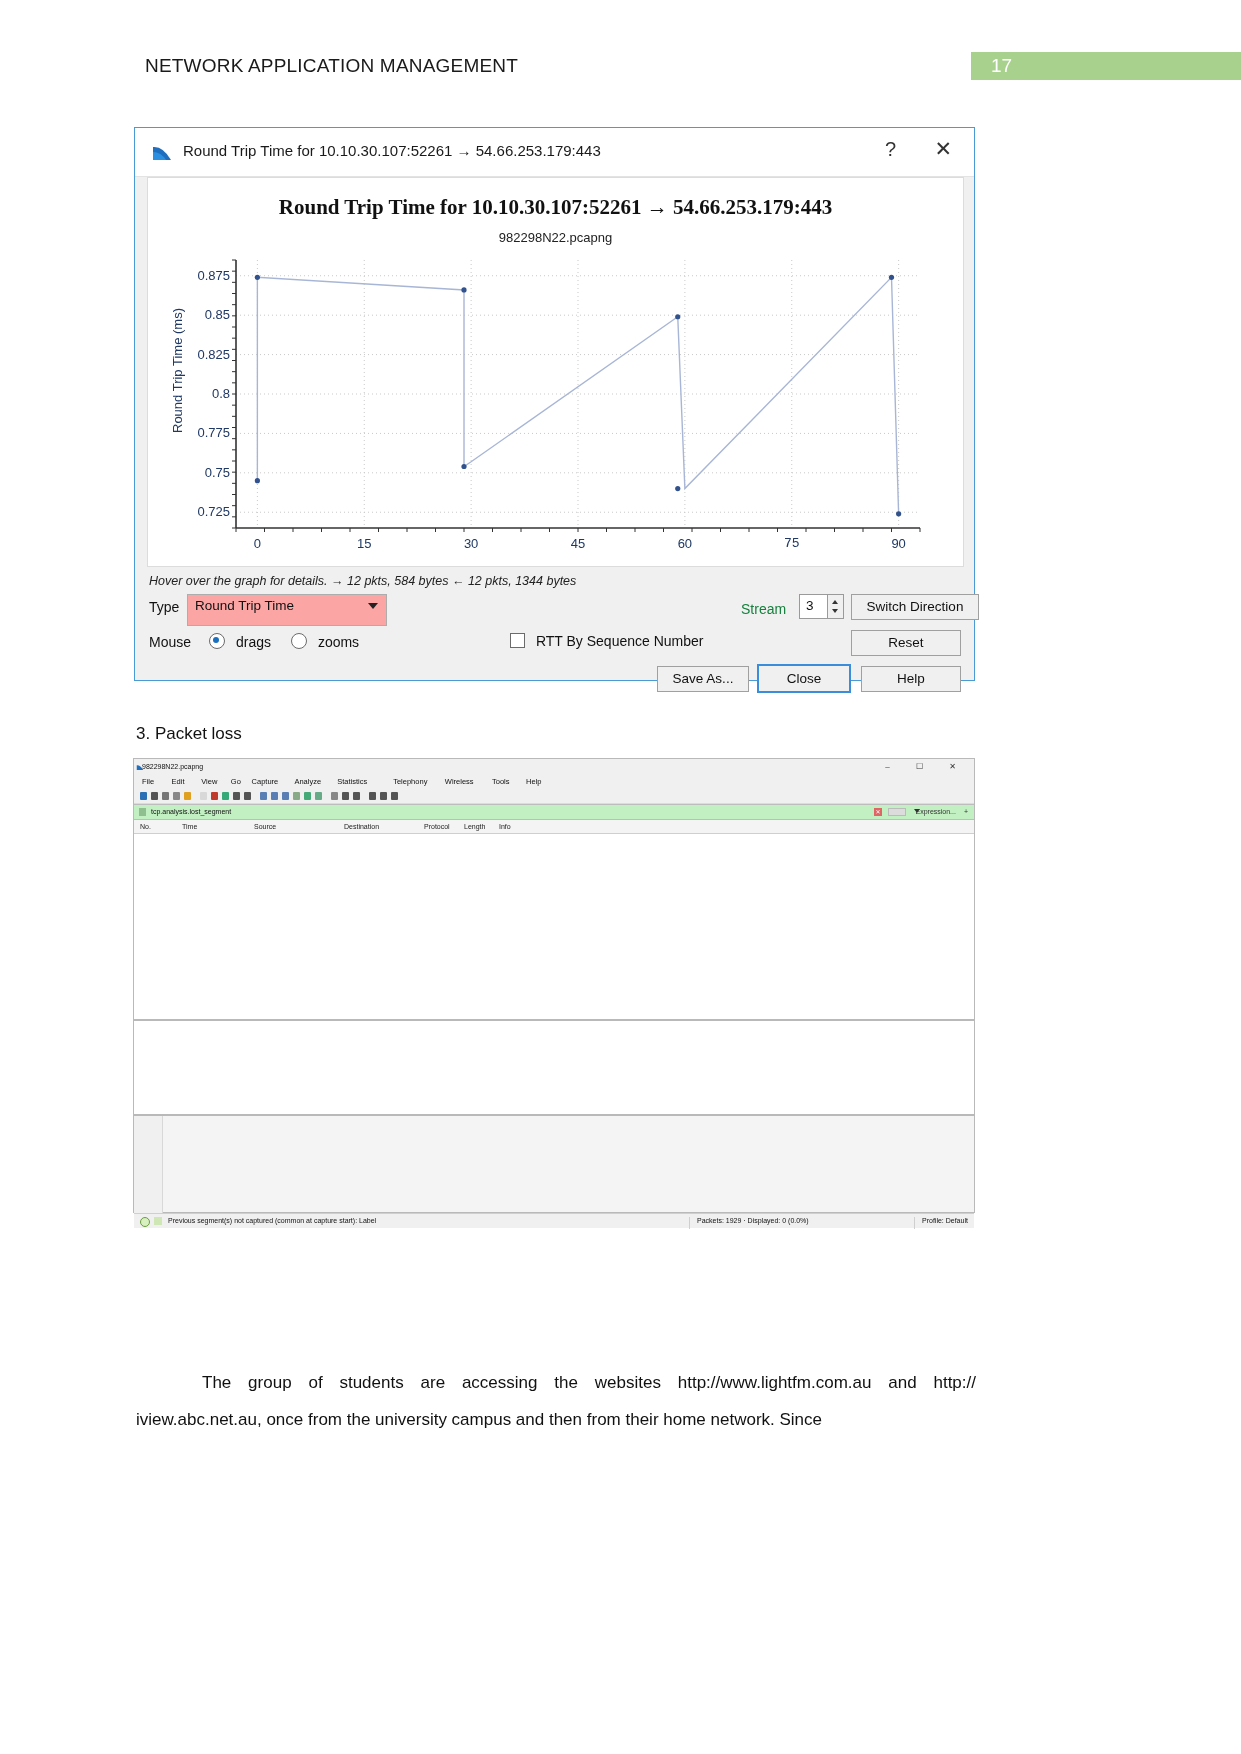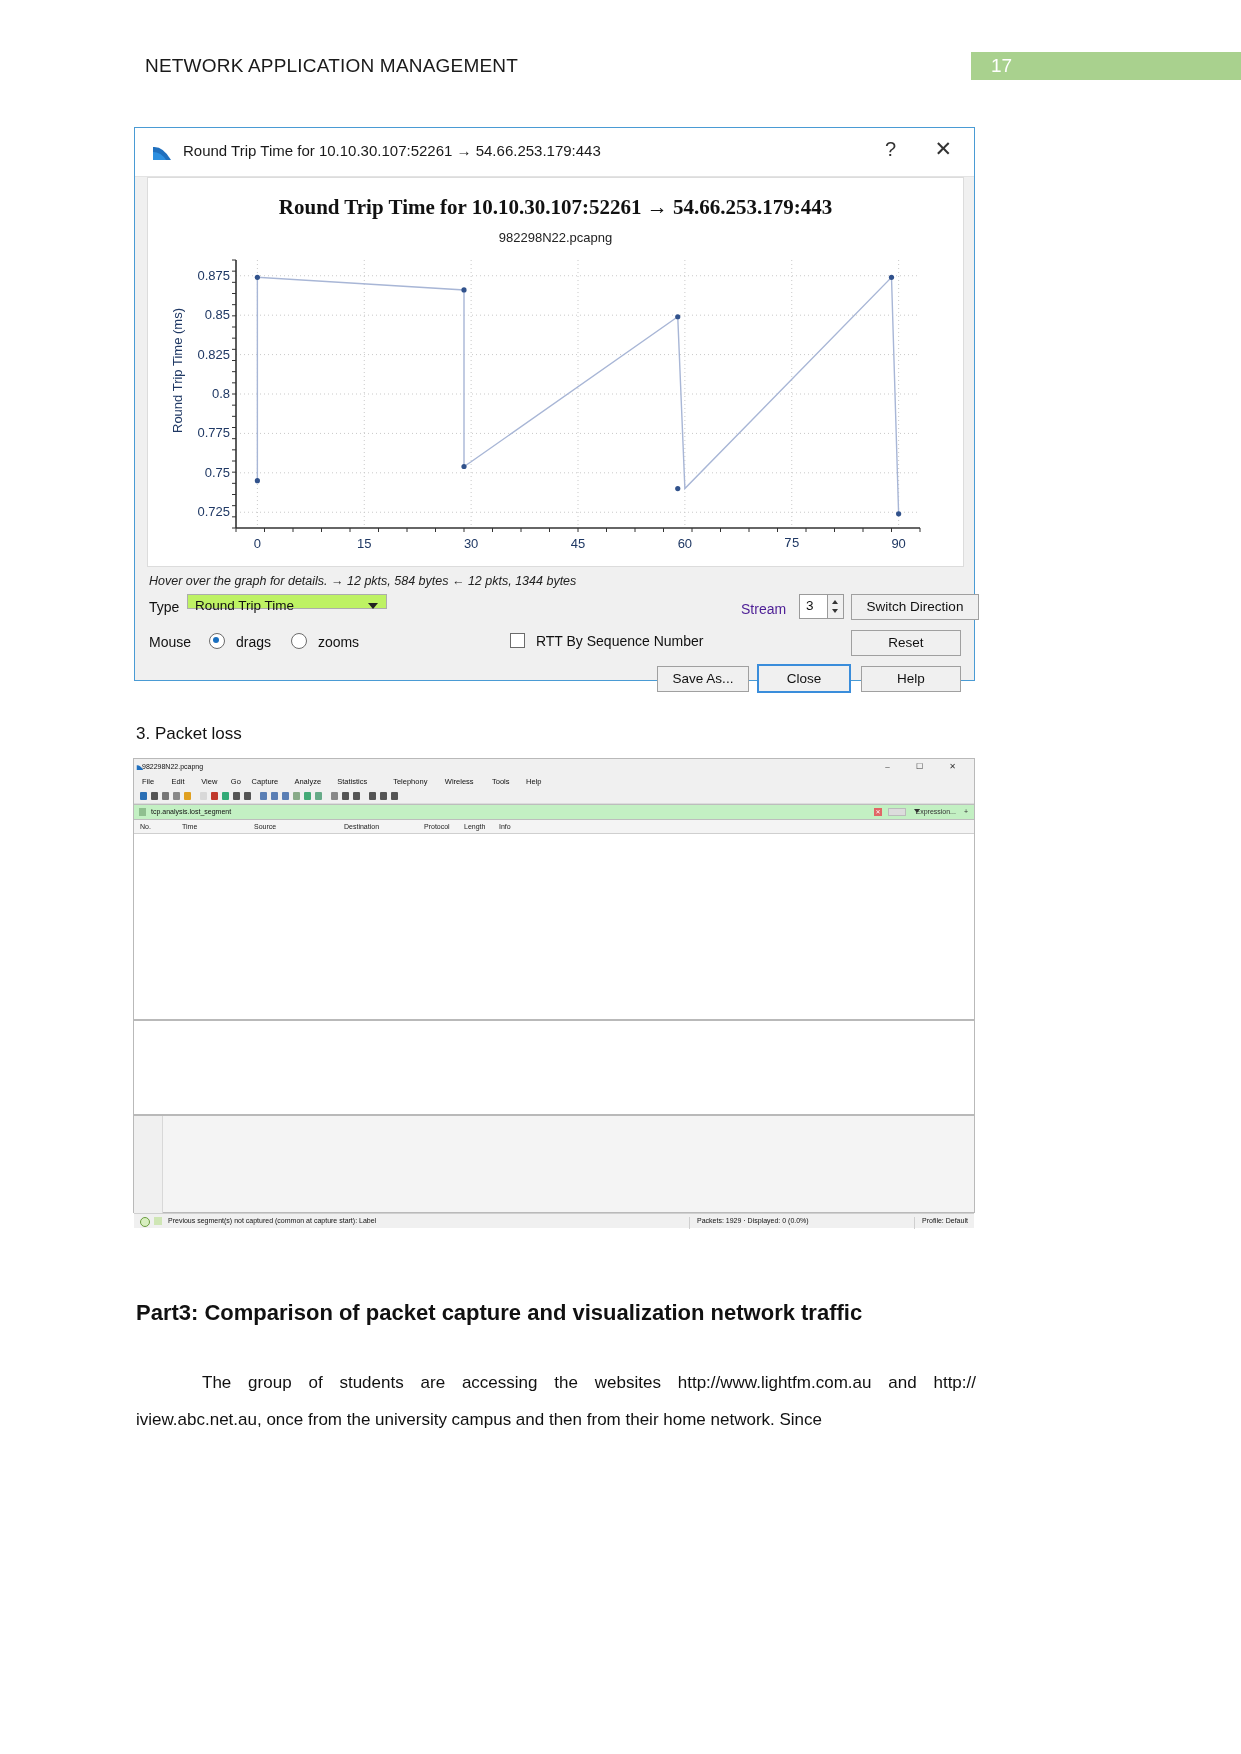--- a/index.html
+++ b/index.html
@@ -33,24 +33,24 @@
     white-space:nowrap;}
   .ylabel-inner{display:block;transform:translate(-155px,14px);}
   .xlabel{position:absolute;left:0;width:100%;top:362px;text-align:center;font-size:13px;color:#1f3864;}
   .ytick{position:absolute;right:0;font-size:13px;color:#1f3864;text-align:right;white-space:nowrap;}
   .xtick{position:absolute;top:0;font-size:13px;color:#1f3864;text-align:center;white-space:nowrap;}
 
   .hint{position:absolute;left:14px;top:446px;font-size:12.5px;font-style:italic;color:#222;white-space:nowrap;}
 
   .row-type{position:absolute;left:14px;top:470px;height:26px;}
   .lbl{font-size:14px;color:#111;}
-  .combo{position:absolute;left:38px;top:-4px;width:200px;height:15px;background:#bef264;border:1px solid #adadad;box-sizing:border-box;}
+  .combo{position:absolute;left:38px;top:-4px;width:200px;height:32px;background:#fca5a5;border:1px solid #adadad;box-sizing:border-box;}
   .combo-text{position:absolute;left:7px;top:3px;font-size:13.5px;color:#111;}
   .combo-arrow{position:absolute;right:8px;top:8px;width:0;height:0;border-left:5px solid transparent;border-right:5px solid transparent;border-top:6px solid #222;}
-  .stream-lbl{position:absolute;left:606px;top:473px;font-size:14px;color:#4c1d95;}
+  .stream-lbl{position:absolute;left:606px;top:473px;font-size:14px;color:#15803d;}
   .spin{position:absolute;left:664px;top:466px;width:45px;height:25px;background:#fff;border:1px solid #9a9a9a;box-sizing:border-box;}
   .spin-val{position:absolute;left:6px;top:3px;font-size:13.5px;color:#111;}
   .spin-btns{position:absolute;right:0;top:0;width:15px;height:100%;background:#f0f0f0;border-left:1px solid #9a9a9a;}
   .spin-up,.spin-dn{position:absolute;left:4px;width:0;height:0;border-left:3.5px solid transparent;border-right:3.5px solid transparent;}
   .spin-up{top:5px;border-bottom:4px solid #333;}
   .spin-dn{bottom:5px;border-top:4px solid #333;}
   .btn{position:absolute;background:#f0f0f0;border:1px solid #a0a0a0;box-sizing:border-box;
     font-size:13.5px;color:#111;text-align:center;line-height:24px;height:26px;}
   .btn.primary{border:2px solid #3a8ddb;}
   .switch-dir{left:716px;top:466px;width:128px;}
@@ -358,16 +358,15 @@
       <span class="ws-st-ico"></span>
       <span class="ws-st-ico2"></span>
       <span style="left:34px">Previous segment(s) not captured (common at capture start): Label</span>
       <span class="vsep" style="left:555px"></span>
       <span style="left:563px">Packets: 1929 · Displayed: 0 (0.0%)</span>
       <span class="vsep" style="left:780px"></span>
       <span style="left:788px">Profile: Default</span>
     </div>
   </div>
 
-  <div class="part3">Part3: Comparison of packet capture and visualization network traffic</div>
   <div class="para"><span class="indent"></span><span>The group of students are accessing the websites http://www.lightfm.com.au and http:// iview.abc.net.au, once from the university campus and then from their home network. Since</span></div>
 
 </div>
 
 </body></html>

